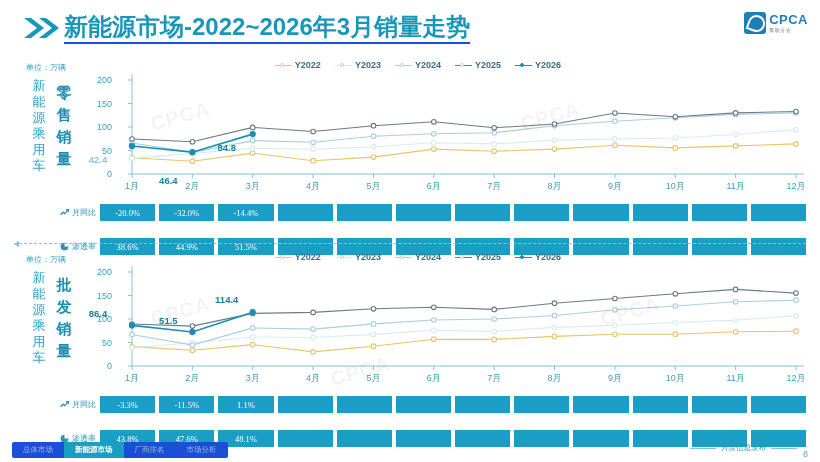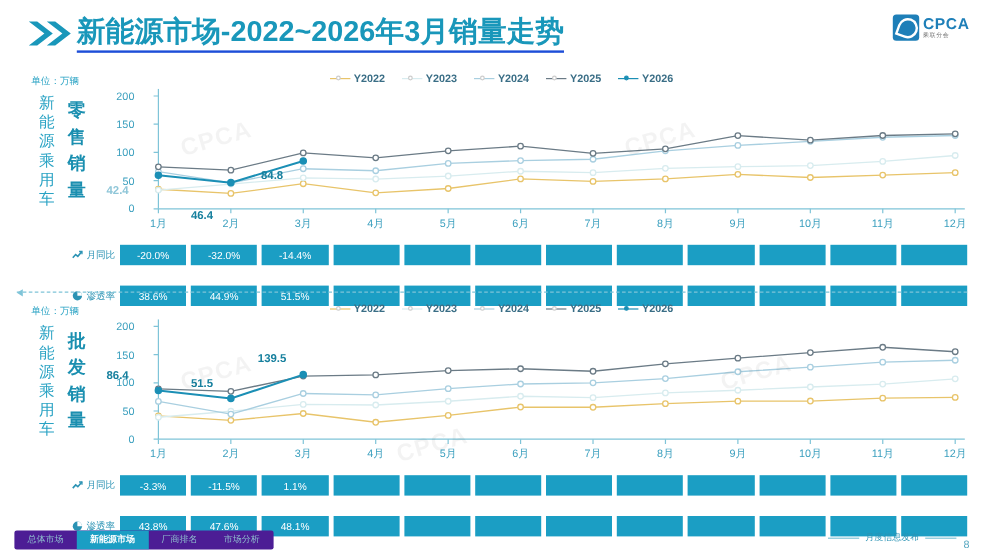--- a/index.html
+++ b/index.html
@@ -107,42 +107,42 @@
   .tbl{position:absolute;left:52px;width:754px;}
   #tbl1{top:148px;}
   #tbl2{top:148px;}
   .trow{display:flex;height:17px;margin-bottom:17px;}
   .rlabel{
     width:48px;flex:none;display:flex;align-items:center;
     justify-content:flex-end;gap:3px;padding-right:4px;box-sizing:border-box;
     font-size:8px;color:#2b93b4;
   }
   .ricon{width:9px;height:9px;flex:none;}
-  .cells{display:flex;flex:1;gap:4px;}
+  .cells{display:flex;flex:1;gap:4px;font-family:Liberation Serif, serif;}
   .cell{
     flex:1;background:#1b9ec4;color:#ffffff;
     font-size:8.5px;display:flex;align-items:center;justify-content:center;
   }
 
   
   .dashsep{
     position:absolute;left:14px;top:243px;width:792px;height:1px;
     border-top:1px dashed #7fc4d8;
   }
   .dashsep:before{
     content:"";position:absolute;left:0;top:-3px;
     width:0;height:0;border-top:3px solid transparent;
     border-bottom:3px solid transparent;border-right:5px solid #7fc4d8;
   }
 
   
   .footer{position:absolute;left:0;top:440px;width:820px;height:22px;}
   .ftabs{
     position:absolute;left:12px;top:2px;height:16px;
-    display:flex;background:#4c1d95;border-radius:2px;overflow:hidden;
+    display:flex;background:#1d4ed8;border-radius:2px;overflow:hidden;
   }
   .ftab{
     padding:0 11px;height:16px;line-height:16px;
     font-size:7.5px;color:#8fbfcf;white-space:nowrap;
   }
   .ftab.active{background:#1b9ec4;color:#ffffff;font-weight:bold;}
   .fcenter{
     position:absolute;left:690px;top:3px;
     display:flex;align-items:center;gap:5px;
   }
@@ -490,21 +490,21 @@
           <span style="left: 319.818px;">6月</span>
           <span style="left: 380.182px;">7月</span>
           <span style="left: 440.545px;">8月</span>
           <span style="left: 500.909px;">9月</span>
           <span style="left: 561.273px;">10月</span>
           <span style="left: 621.636px;">11月</span>
           <span style="left: 682px;">12月</span>
         </div>
     <div class="dlabel" style="left: 12px; top: 47.392px;">86.4</div>
         <div class="dlabel" style="left: 82.3636px; top: 54.019px;">51.5</div>
-        <div class="dlabel" style="left: 140.727px; top: 33.232px;">139.5</div>
+        <div class="dlabel" style="left: 140.727px; top: 33.232px;">114.4</div>
       </div>
   </div>
 
   <div class="tbl" id="tbl2">
       <div class="trow">
         <div class="rlabel">
           <span class="ricon"><svg viewBox="0 0 10 10" width="9" height="9">
               <polyline points="0.7,7.5 3.4,4.6 5.4,6.2 9.2,1.8" fill="none" stroke="#2b93b4" stroke-width="1.5"></polyline>
               <polyline points="6.6,1.8 9.3,1.8 9.3,4.4" fill="none" stroke="#2b93b4" stroke-width="1.3"></polyline>
             </svg></span>

